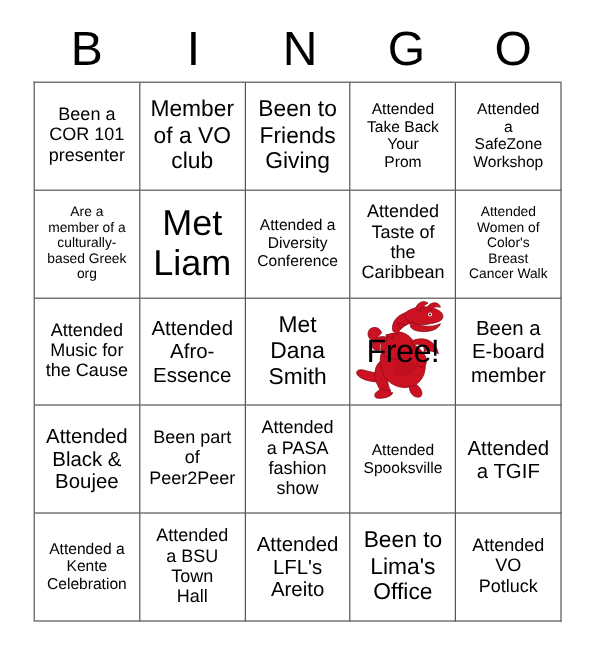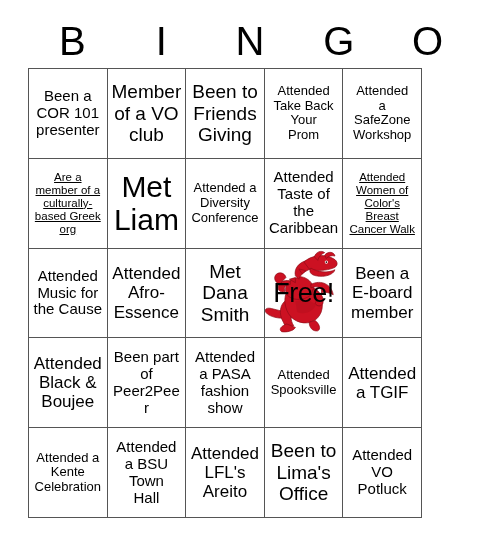--- a/index.html
+++ b/index.html
@@ -42,21 +42,21 @@
     line-height: 1;
     letter-spacing: 0px;
     color: #000;
   }
 
   
   .bingo-grid {
     position: absolute;
     left: 28px;
     top: 68px;
-    width: 394px;
+    width: 440px;
     height: 450px;
     display: grid;
     grid-template-columns: repeat(5, 1fr);
     grid-template-rows: repeat(5, 1fr);
     border-top: 1px solid #555;
     border-left: 1px solid #555;
     box-sizing: border-box;
   }
   .cell {
     border-right: 1px solid #555;
@@ -71,21 +71,21 @@
   }
   .cell-text {
     text-align: center;
     line-height: 1.13;
     word-wrap: break-word;
     width: 100%;
     white-space: pre-line;
   }
 
   
-  .fs-xs  { font-size: 11.5px; text-decoration: underline; }
+  .fs-xs  { font-size: 11.5px; }
   .fs-s   { font-size: 13px; }
   .fs-m   { font-size: 15px; }
   .fs-l   { font-size: 17px; }
   .fs-xl  { font-size: 19px; }
   .fs-xxl { font-size: 30px; line-height: 1.12; }
 
   
   .free-cell {
     padding: 0;
     justify-content: center;

